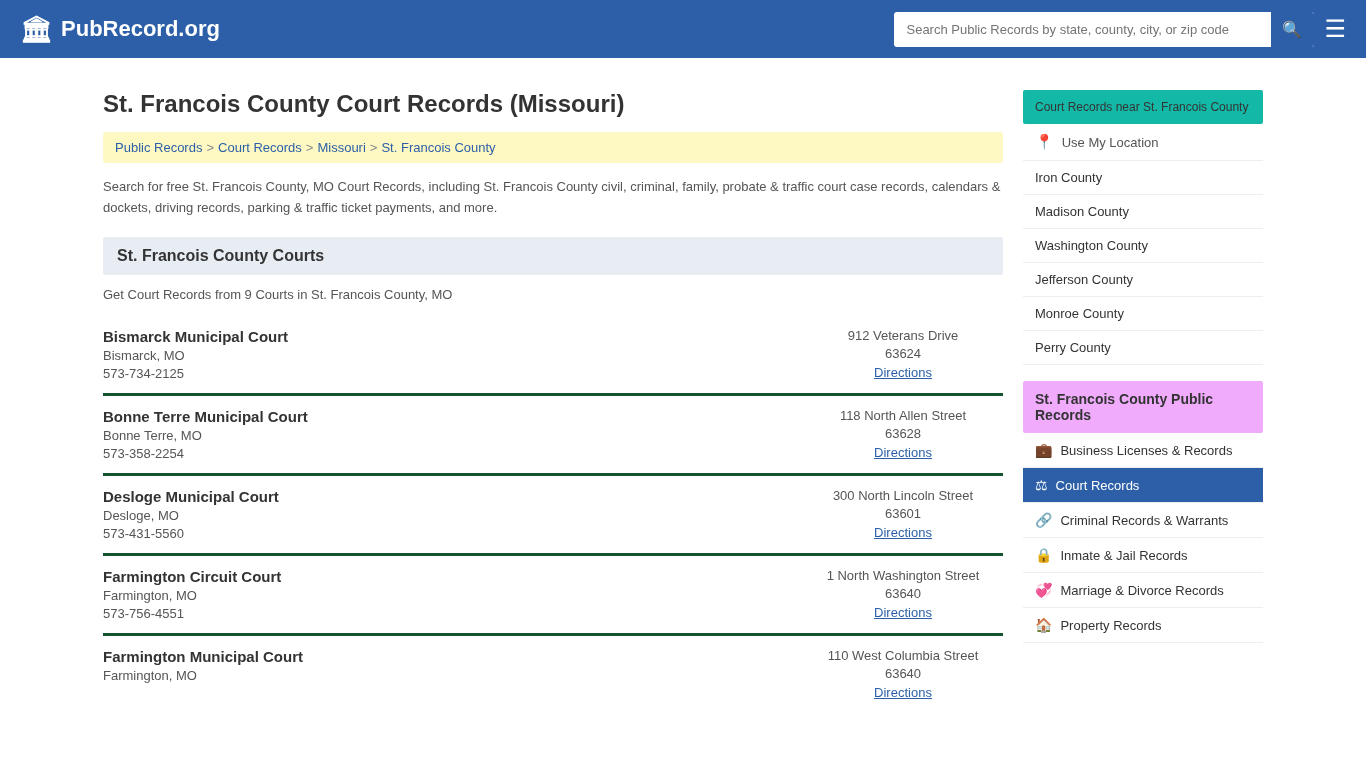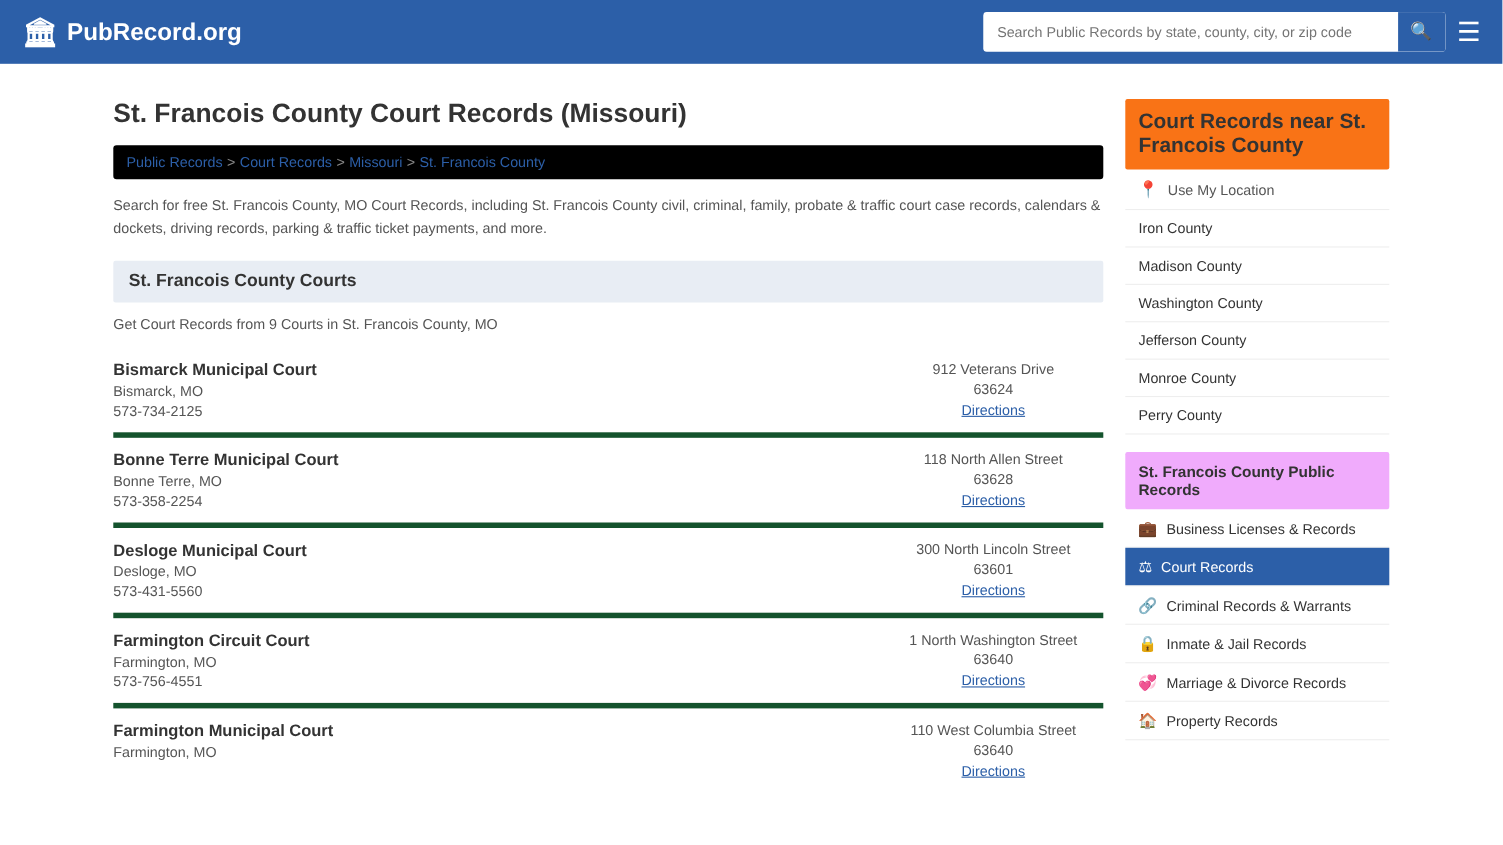--- a/index.html
+++ b/index.html
@@ -76,21 +76,21 @@
     .content {
       flex: 1;
     }
     .page-title {
       font-size: 24px;
       font-weight: bold;
       color: #333;
       margin-bottom: 14px;
     }
     .breadcrumb {
-      background: #000000;
+      background: #fef9c3;
       padding: 8px 12px;
       border-radius: 3px;
       font-size: 13px;
       color: #555;
       margin-bottom: 14px;
       display: flex;
       align-items: center;
       flex-wrap: wrap;
       gap: 4px;
     }
@@ -120,21 +120,21 @@
       font-size: 13px;
       color: #555;
       margin-bottom: 14px;
     }
 
     
     .court-entry {
       display: flex;
       justify-content: space-between;
       padding: 12px 0;
-      border-bottom: 5px solid #14532d;
+      border-bottom: 3px solid #14532d;
     }
     .court-entry:last-child {
       border-bottom: none;
     }
     .court-left {}
     .court-name {
       font-size: 15px;
       font-weight: bold;
       color: #333;
       margin-bottom: 3px;
@@ -168,24 +168,24 @@
       text-decoration: underline;
       cursor: pointer;
     }
 
     
     .sidebar {
       width: 240px;
       flex-shrink: 0;
     }
     .sidebar-section-title {
-      background: #f97316;
+      background: #14b8a6;
       padding: 10px 12px;
-      font-size: 19px;
-      font-weight: bold;
+      font-size: 12px;
+      font-weight: normal;
       color: #333;
       margin-bottom: 0;
       border-radius: 2px;
     }
     .sidebar-list {
       list-style: none;
       padding: 0;
       margin-bottom: 16px;
     }
     .sidebar-list li {

